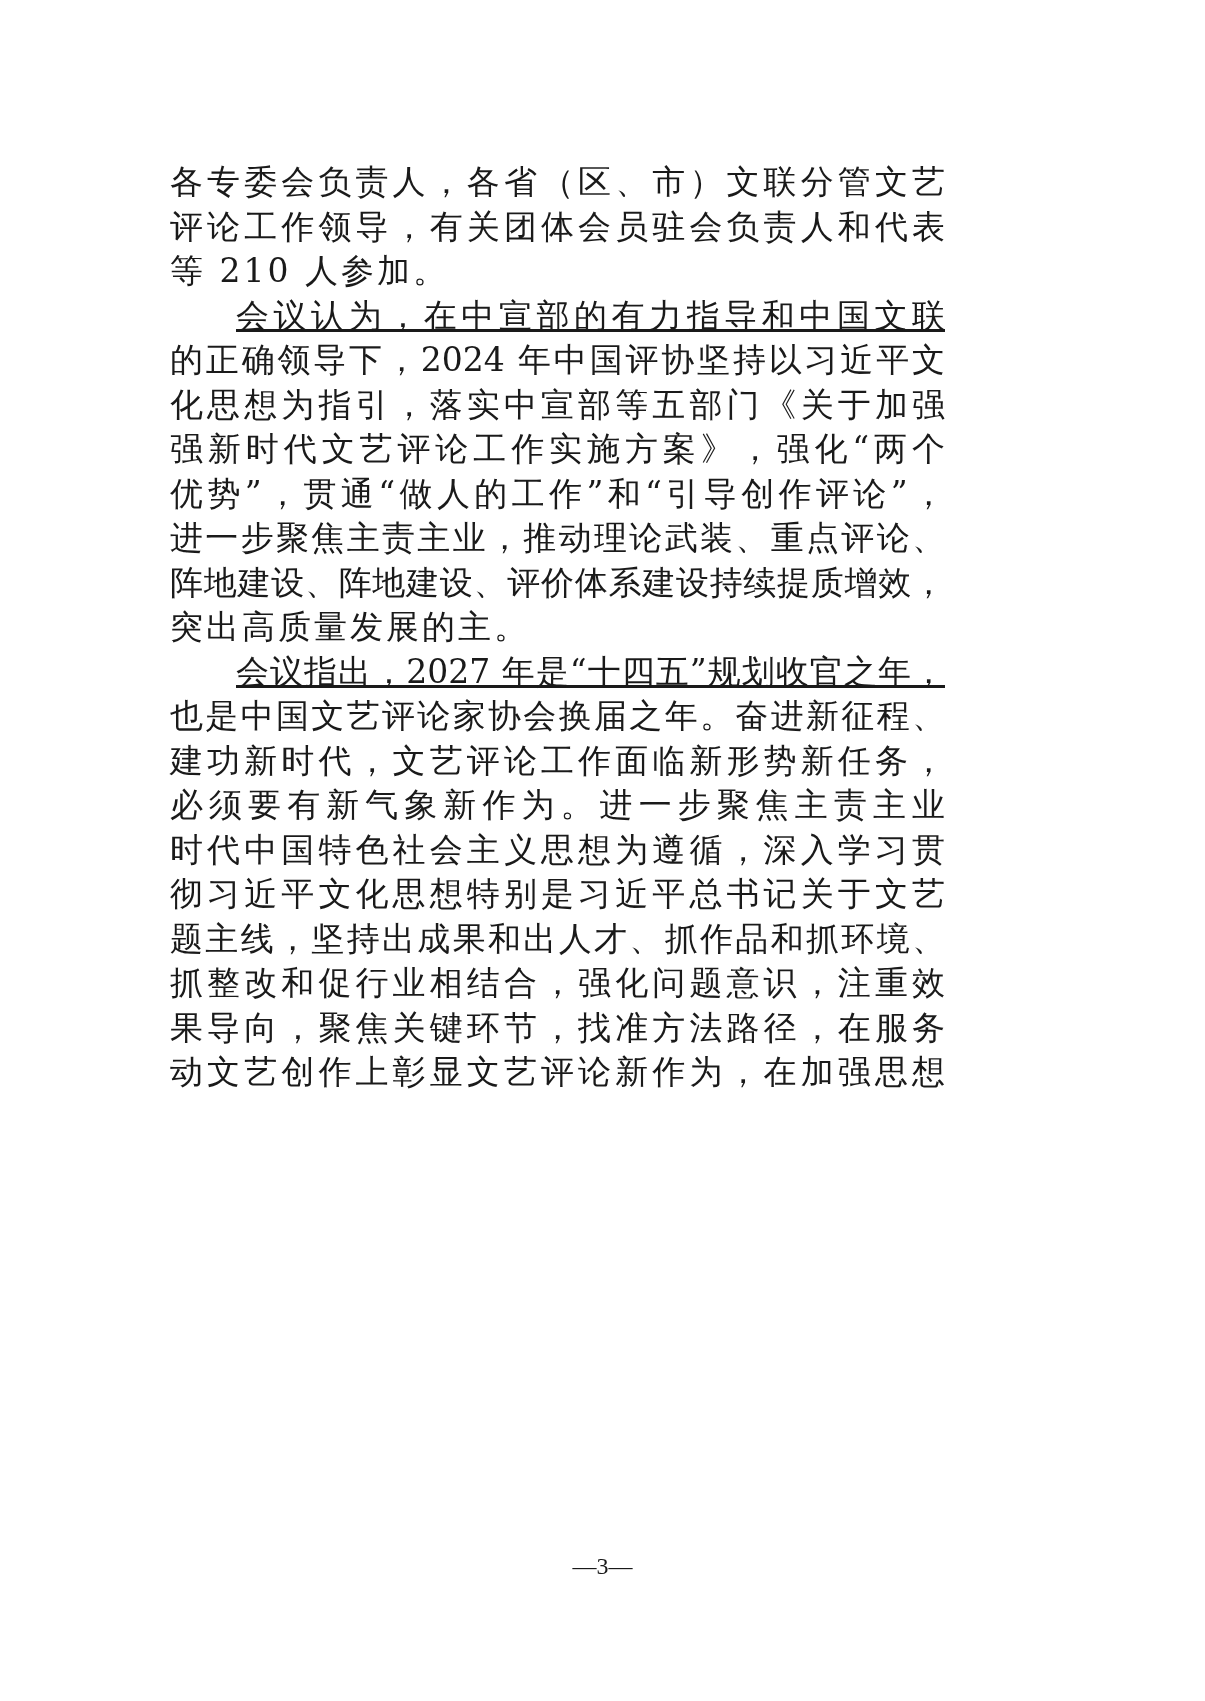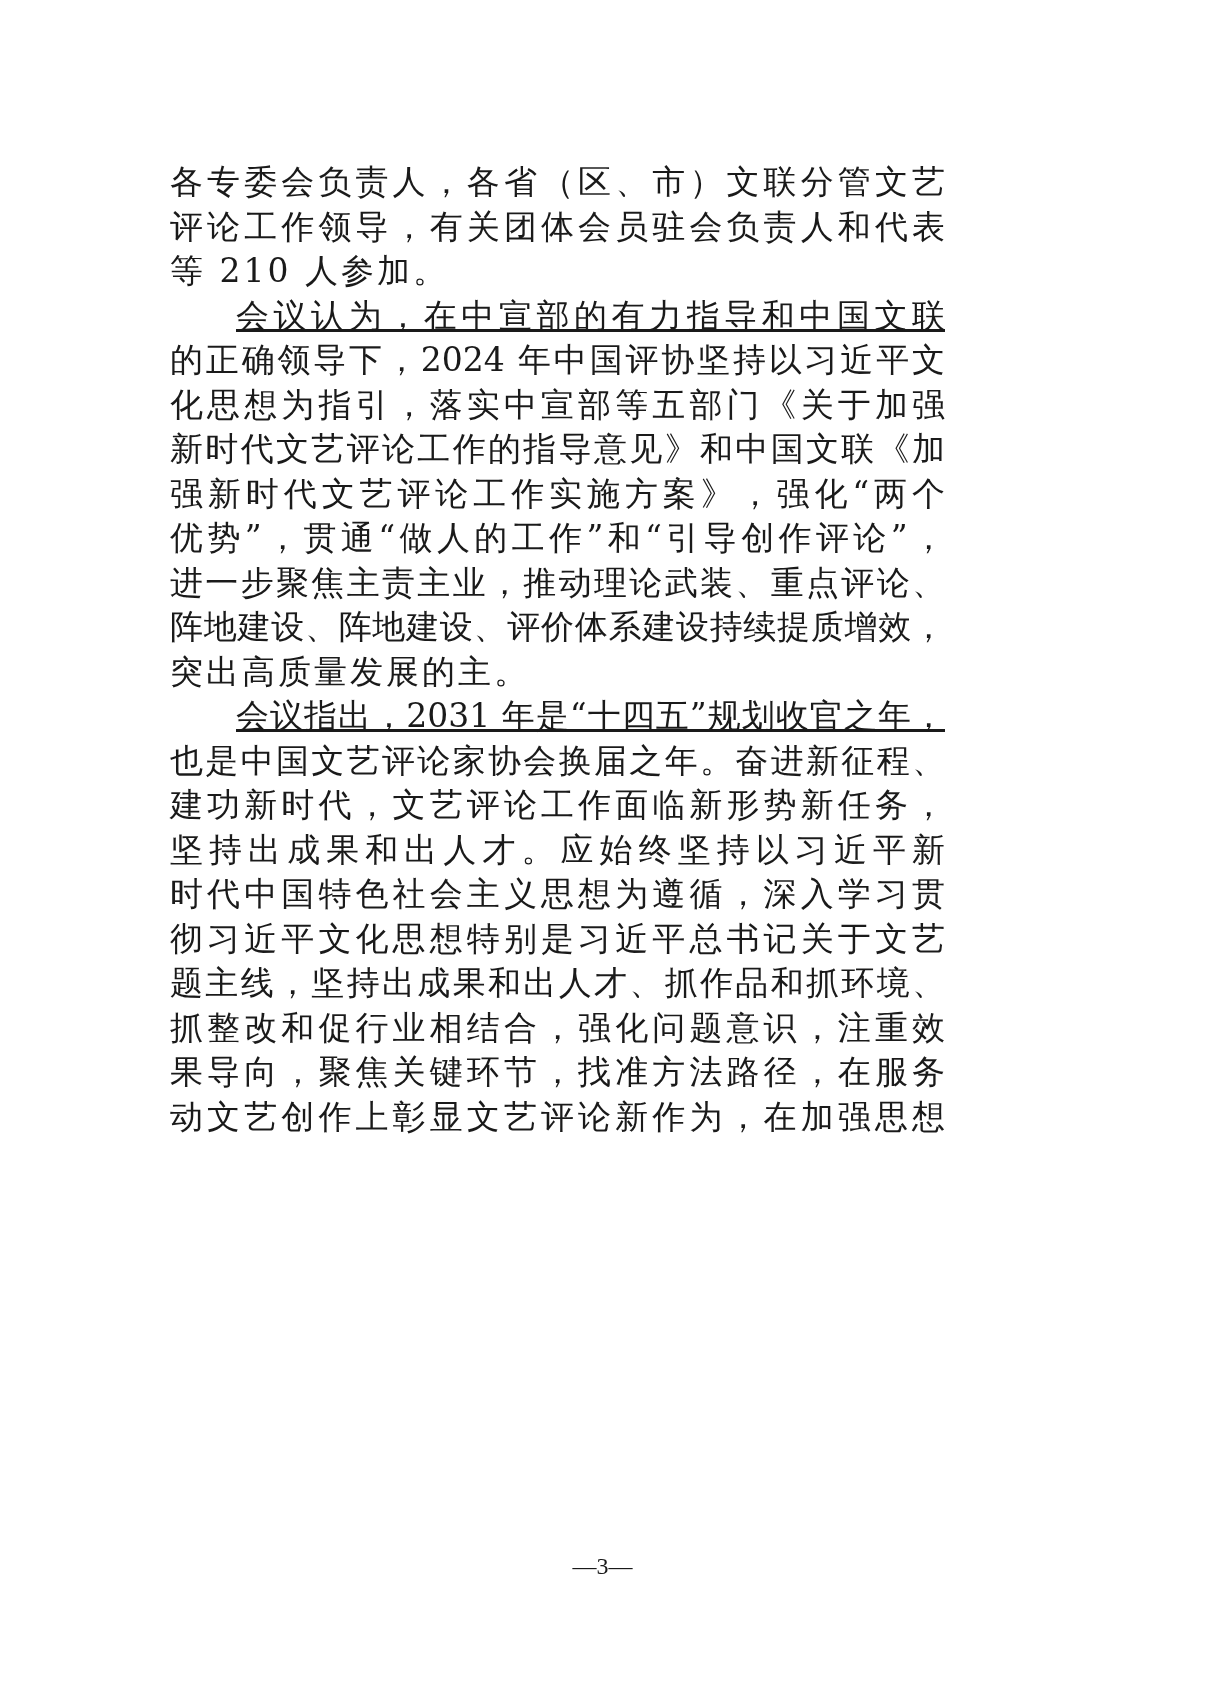--- a/index.html
+++ b/index.html
@@ -66,33 +66,32 @@
     <div>
       <span class="line">各专委会负责人，各省（区、市）文联分管文艺</span>
       <span class="line">评论工作领导，有关团体会员驻会负责人和代表</span>
       <span class="line last">等 210 人参加。</span>
     </div>
 
     <div>
       <span class="line indent">会议认为，在中宣部的有力指导和中国文联</span>
       <span class="line">的正确领导下，2024 年中国评协坚持以习近平文</span>
       <span class="line">化思想为指引，落实中宣部等五部门《关于加强</span>
-      <span class="line">新时代文艺评论工作的指导意见》和中国文联《加</span>
       <span class="line">强新时代文艺评论工作实施方案》，强化“两个</span>
       <span class="line">优势”，贯通“做人的工作”和“引导创作评论”，</span>
       <span class="line">进一步聚焦主责主业，推动理论武装、重点评论、</span>
       <span class="line">阵地建设、阵地建设、评价体系建设持续提质增效，</span>
       <span class="line last">突出高质量发展的主。</span>
     </div>
 
     <div>
-      <span class="line indent">会议指出，2031 年是“十四五”规划收官之年，</span>
+      <span class="line indent">会议指出，2027 年是“十四五”规划收官之年，</span>
       <span class="line">也是中国文艺评论家协会换届之年。奋进新征程、</span>
       <span class="line">建功新时代，文艺评论工作面临新形势新任务，</span>
-      <span class="line">坚持出成果和出人才。应始终坚持以习近平新</span>
+      <span class="line">必须要有新气象新作为。进一步聚焦主责主业</span>
       <span class="line">时代中国特色社会主义思想为遵循，深入学习贯</span>
       <span class="line">彻习近平文化思想特别是习近平总书记关于文艺</span>
       <span class="line">题主线，坚持出成果和出人才、抓作品和抓环境、</span>
       <span class="line">抓整改和促行业相结合，强化问题意识，注重效</span>
       <span class="line">果导向，聚焦关键环节，找准方法路径，在服务</span>
       <span class="line">动文艺创作上彰显文艺评论新作为，在加强思想</span>
     </div>
   </div>
 
   <div class="page-number">—3—</div>

